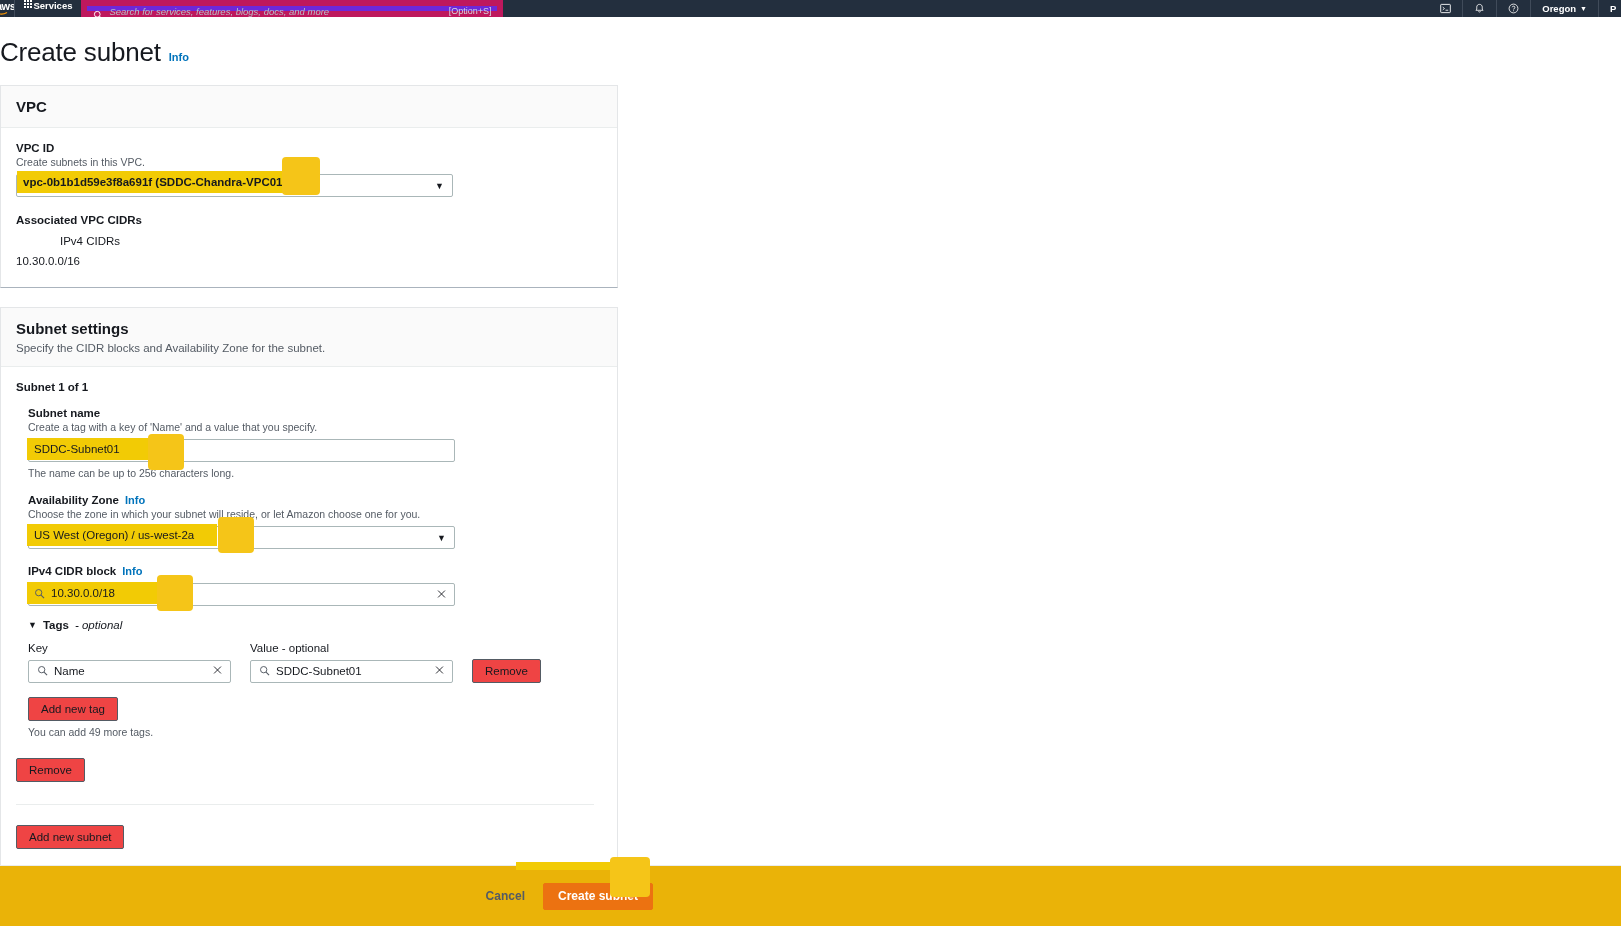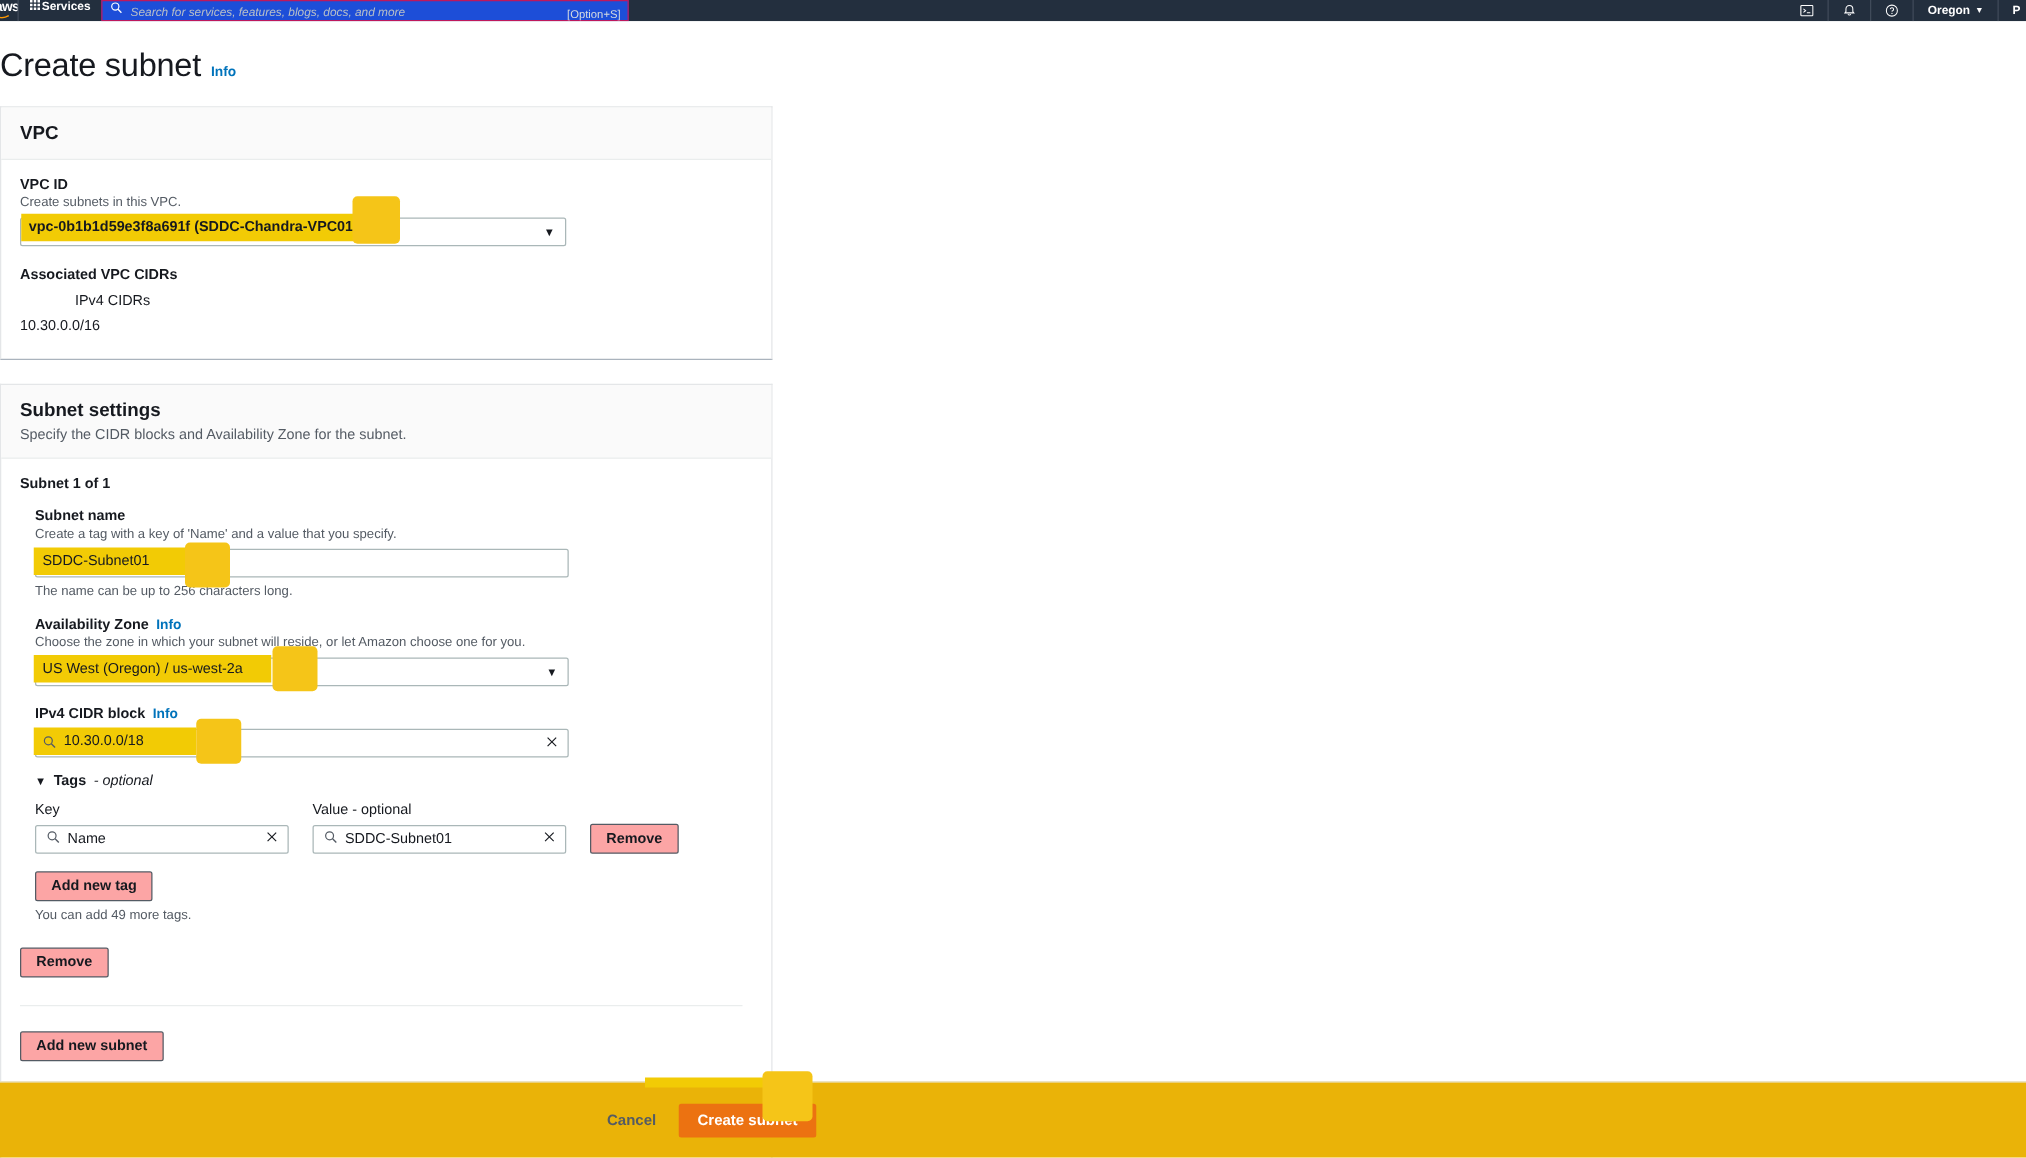--- a/index.html
+++ b/index.html
@@ -45,23 +45,23 @@
   .grid-icon {
     display: grid;
     grid-template-columns: repeat(3, 2px);
     grid-template-rows: repeat(3, 2px);
     gap: 1.2px;
   }
   .grid-icon i { background: #ffffff; width: 2px; height: 2px; display: block; }
   .nav-search {
     height: 17px;
     width: 422px;
-    background: #1d4ed8;
-    border: 1px solid #be185d;
-    display: flex; align-items: flex-end;
+    background: #6d28d9;
+    border: 6px solid #be185d;
+    display: flex; align-items: flex-start;
     padding: 0 6px; gap: 6px;
     margin-left: 0px;
   }
   .nav-search .sicon { flex: 0 0 auto; }
   .nav-search .splaceholder {
     flex: 1 1 auto;
     font-size: 9.5px; font-style: italic; color: #b8bfc7;
     white-space: nowrap; overflow: hidden;
   }
   .nav-search .skbd {
@@ -169,23 +169,23 @@
   .text-ctl .clearx {
     position: absolute; right: 7px; top: 50%; transform: translateY(-50%);
     cursor: pointer; color: #16191f;
   }
   .helper {
     font-size: 10.5px; color: #545b64; margin-top: 5px;
   }
   .btn {
     display: inline-flex; align-items: center; justify-content: center;
     height: 24px; padding: 0 12px;
-    background: #fca5a5; border: 1px solid #545b64;
+    background: #ef4444; border: 1px solid #545b64;
     border-radius: 2px;
-    font-size: 11.5px; font-weight: bold; color: #16191f;
+    font-size: 11.5px; font-weight: normal; color: #16191f;
     cursor: pointer; white-space: nowrap;
   }
 
   
   #subnet-card { top: 290px; width: 618px; height: 702px; }
   .subnet-block { padding: 14px 15px 0 15px; }
   .indent { margin-left: 12px; }
 
   .tags-toggle {
     display: flex; align-items: center; gap: 6px;

